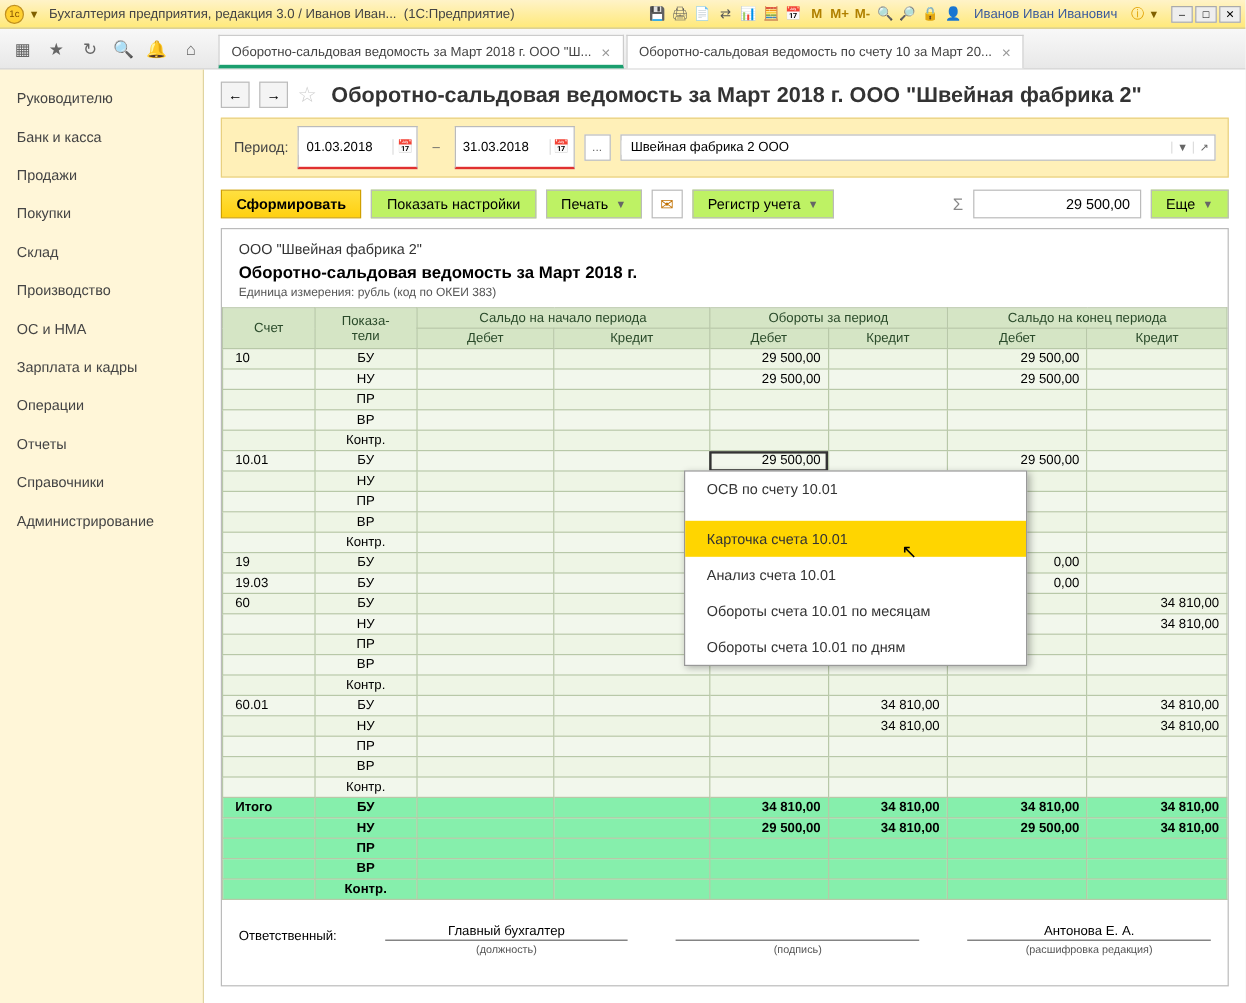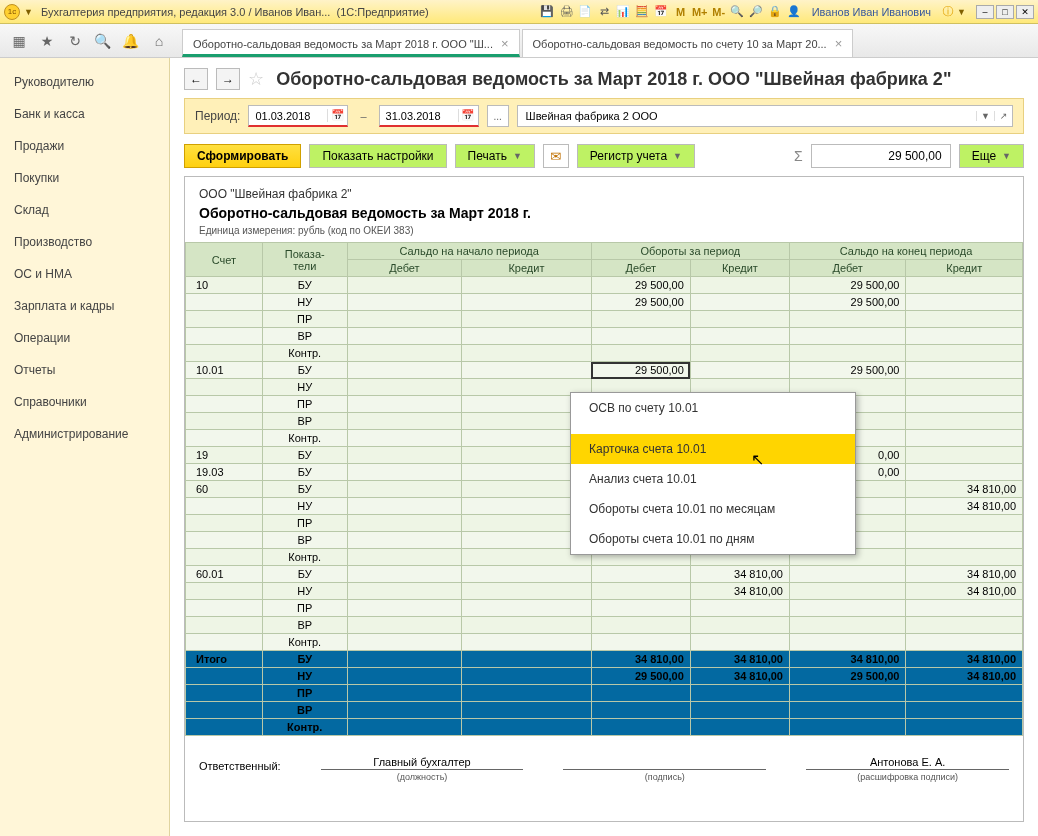--- a/index.html
+++ b/index.html
@@ -32,21 +32,21 @@
 
 
 .pagehead { display: flex; align-items: center; padding: 10px 14px 8px; gap: 8px; }
 .navbtn { width: 24px; height: 22px; border: 1px solid #bbb; background: #f4f4f4; display: inline-flex; align-items: center; justify-content: center; cursor: pointer; font-size: 12px; }
 .star { font-size: 18px; color: #ccc; cursor: pointer; }
 .pagetitle { font-size: 18px; font-weight: bold; color: #333; margin-left: 4px; }
 
 
 .periodbar { background: #fff0b8; border: 1px solid #e8d080; margin: 0 14px; padding: 6px 10px; display: flex; align-items: center; gap: 8px; }
 .periodbar label { color: #444; font-size: 12px; }
-.dateinp { display: inline-flex; align-items: center; border: 1px solid #bbb; background: #fff; height: 22px; }
+.dateinp { display: inline-flex; align-items: center; border: 1px solid #bbb; background: #fff; height: 36px; }
 .dateinp.red { border-bottom: 2px solid #e03030; }
 .dateinp input { border: none; width: 78px; padding: 0 6px; font-size: 11px; outline: none; }
 .dateinp .cal { width: 20px; text-align: center; border-left: 1px solid #ddd; color: #666; cursor: pointer; font-size: 11px; }
 .dashsep { color: #666; padding: 0 4px; }
 .sqbtn { width: 22px; height: 22px; border: 1px solid #bbb; background: #fff; cursor: pointer; font-size: 10px; color: #666; }
 .orgsel { flex: 1; display: flex; align-items: center; border: 1px solid #bbb; background: #fff; height: 22px; }
 .orgsel input { flex: 1; border: none; padding: 0 8px; font-size: 11px; outline: none; }
 .orgsel .dd { width: 18px; text-align: center; border-left: 1px solid #ddd; cursor: pointer; color: #666; font-size: 9px; }
 
 
@@ -65,21 +65,21 @@
 .rpthead .rtitle { font-size: 14px; font-weight: bold; margin-top: 4px; }
 .rpthead .unit { font-size: 10px; color: #555; margin-top: 4px; }
 
 
 .rtable { width: 100%; border-collapse: collapse; font-size: 11px; }
 .rtable th, .rtable td { border: 1px solid #b8c8a8; padding: 2px 6px; height: 16px; }
 .rtable th { background: #d5e5c5; color: #2a4a2a; font-weight: normal; text-align: center; }
 .rtable .acct { text-align: left; padding-left: 10px; }
 .rtable .ind { text-align: center; }
 .rtable .num { text-align: right; }
-.rtable .total td { font-weight: bold; background: #0369a1; }
+.rtable .total td { font-weight: bold; background: #86efac; }
 .rtable tbody tr { background: #f2f7ec; }
 .rtable tbody tr:nth-child(odd) { background: #eef5e5; }
 .selcell { outline: 2px solid #333; outline-offset: -2px; }
 
 
 .ctxmenu { position: absolute; left: 570px; top: 392px; width: 286px; background: #fff; border: 1px solid #999; box-shadow: 2px 2px 6px rgba(0,0,0,0.3); z-index: 100; }
 .ctxmenu .mitem { padding: 8px 18px; font-size: 12px; color: #333; cursor: pointer; position: relative; }
 .ctxmenu .mitem.hl { background: #ffd500; margin-top: 11px; }
 .cursor { position: absolute; left: 751px; top: 450px; font-size: 16px; z-index: 200; color: #000; pointer-events: none; }
 
@@ -512,21 +512,21 @@
         <div class="sig">
           <div class="line">Главный бухгалтер</div>
           <div class="lbl">(должность)</div>
         </div>
         <div class="sig">
           <div class="line"></div>
           <div class="lbl">(подпись)</div>
         </div>
         <div class="sig">
           <div class="line">Антонова Е. А.</div>
-          <div class="lbl">(расшифровка подписи)</div>
+          <div class="lbl">(расшифровка редакция)</div>
         </div>
       </div>
     </div>
   </div>
 </div>
 
 <div class="ctxmenu" id="ctxmenu">
     <div class="mitem">ОСВ по счету 10.01</div>
     <div class="mitem hl">Карточка счета 10.01</div>
     <div class="mitem">Анализ счета 10.01</div>

